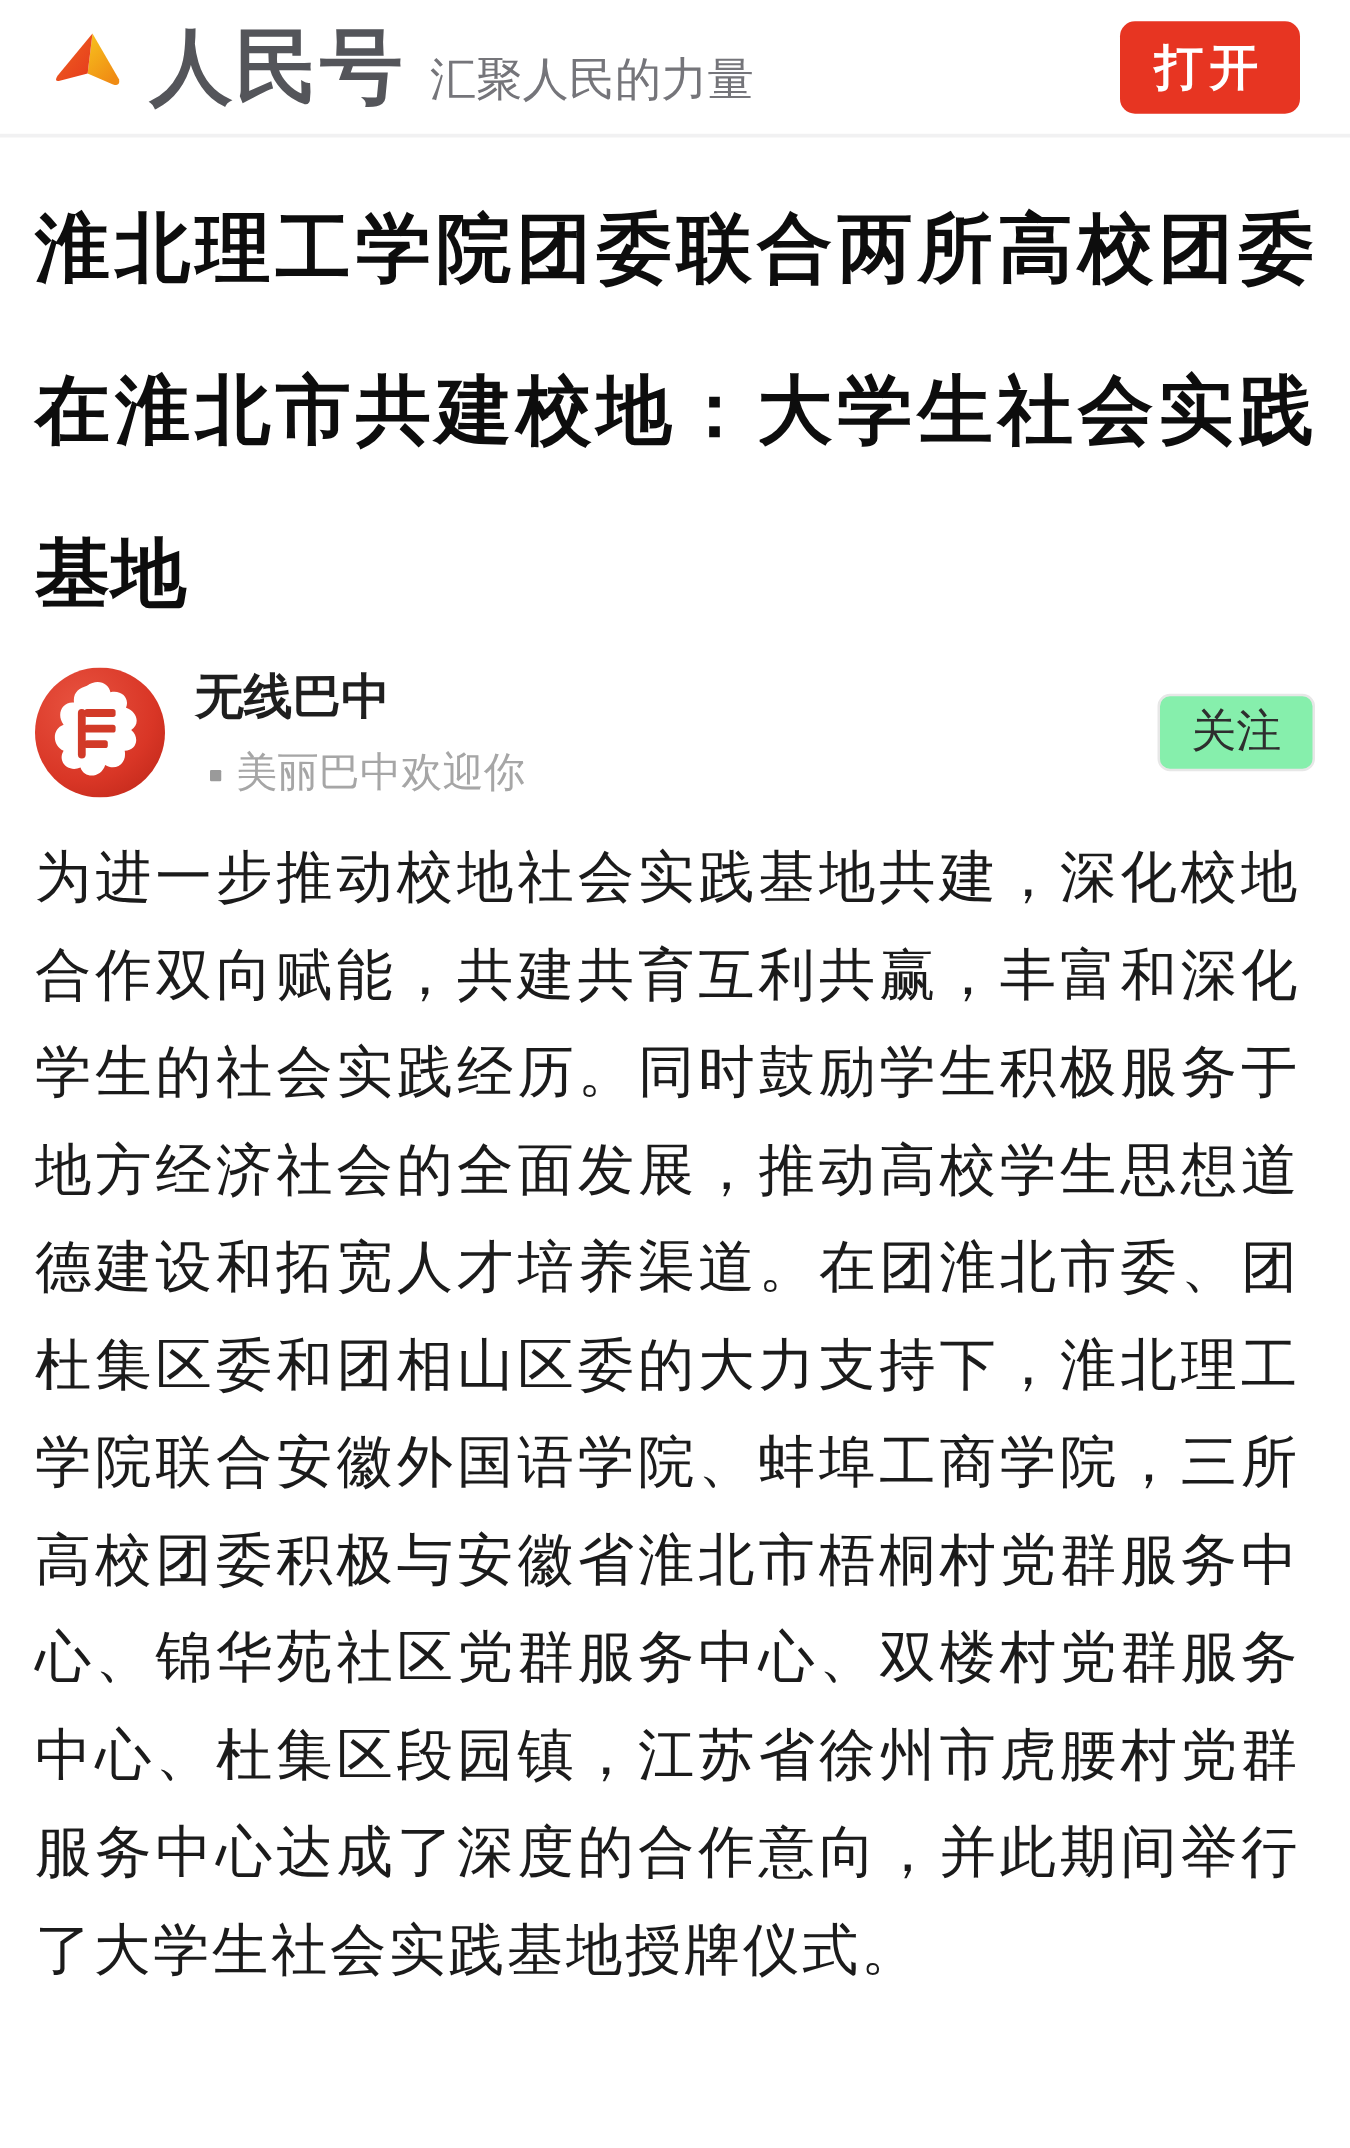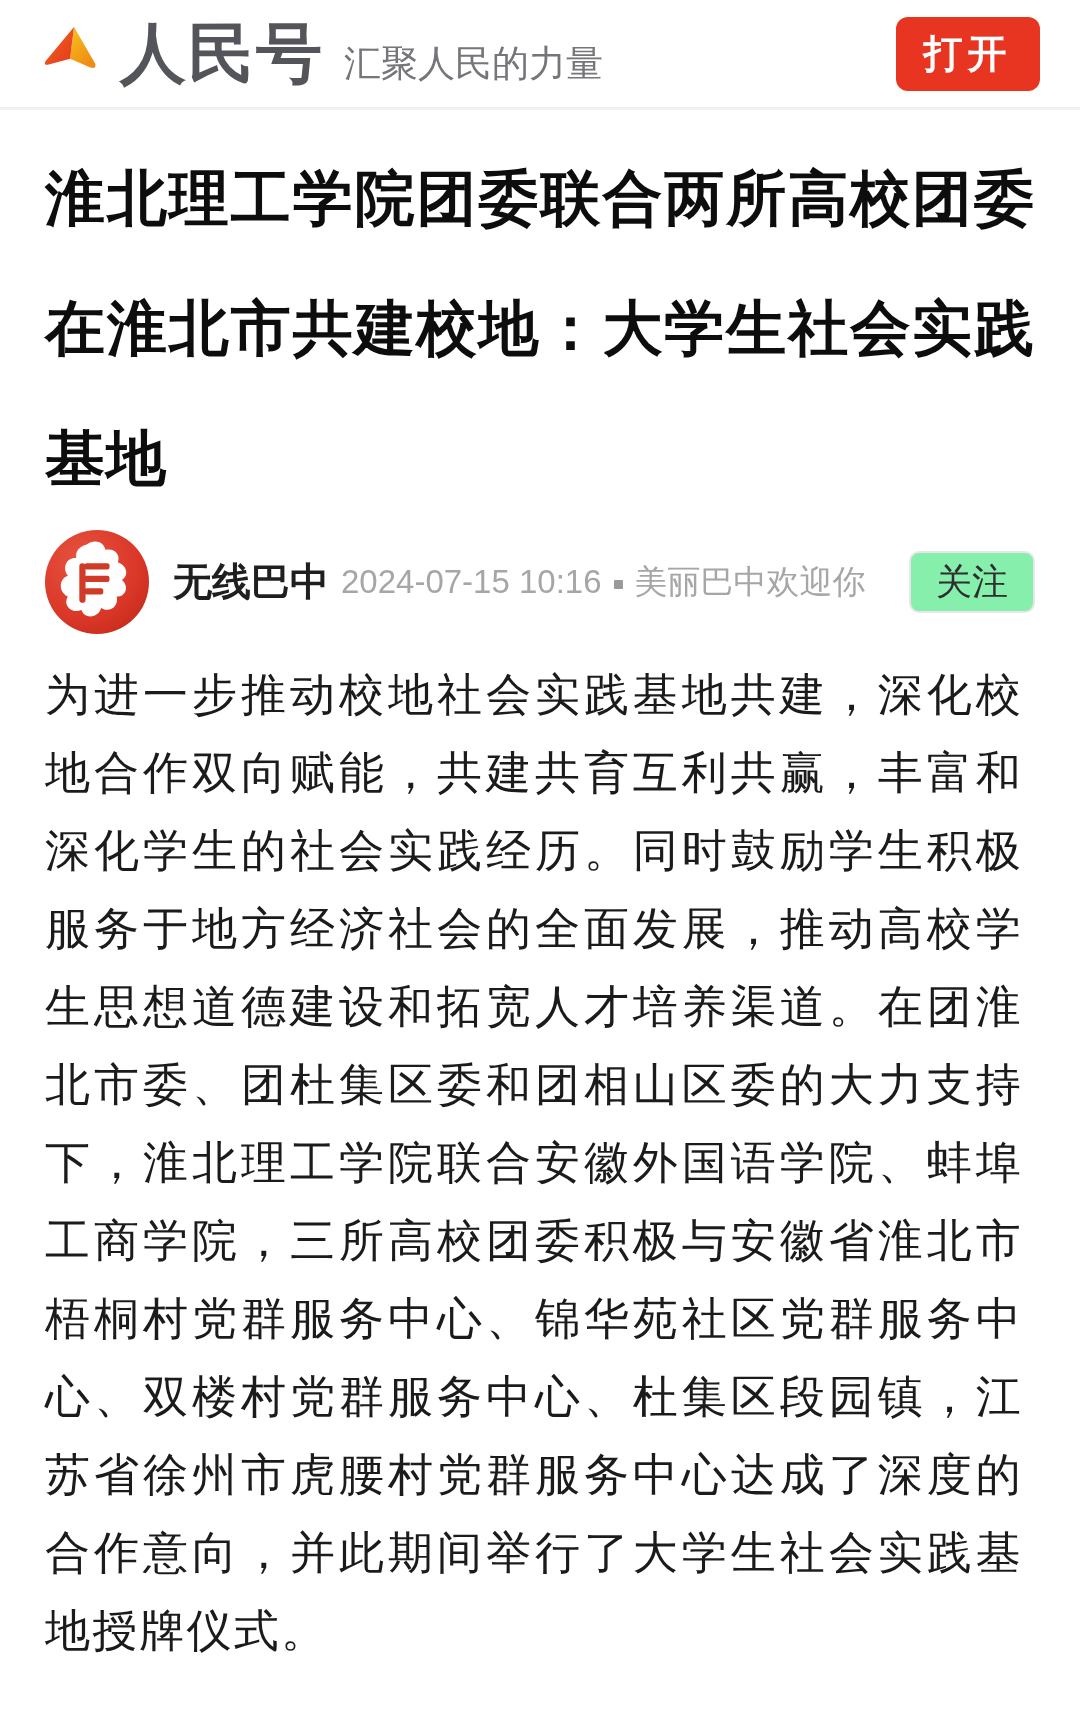--- a/index.html
+++ b/index.html
@@ -27,31 +27,31 @@
   .open-btn {
     margin-left:auto; width:144px; height:74px;
     background:var(--accent-red,#e73522); color:#ffffff;
     font-size:39px; font-weight:700; letter-spacing:5px;
     border:none; border-radius:12px;
     display:flex; align-items:center; justify-content:center;
     cursor:pointer; padding-left:5px;
   }
 
   
-  .article { padding:0 45px; }
+  .article { padding:0 28px; }
   .article-title {
     margin:24px 0 0 0; font-size:60px; line-height:130px;
     font-weight:700; color:#0d0d0d; letter-spacing:1px;
     text-align:justify;
   }
 
   
   .author-row { margin-top:6px; display:flex; align-items:center; }
   .author-avatar { width:104px; height:104px; flex:0 0 auto; margin-right:24px; cursor:pointer; }
-  .author-info { display:flex; flex-direction:row; justify-content:center; gap:12px; }
+  .author-info { display:flex; flex-direction:column; justify-content:center; gap:12px; }
   .author-name { font-size:39px; font-weight:600; color:#1f1f1f; cursor:pointer; }
   .author-meta { font-size:33px; color:#a6a6a6; display:flex; align-items:center; white-space:nowrap; }
   .meta-dot {
     width:9px; height:9px; background:#9a9a9a; border-radius:1px;
     margin:4px 12px 0 12px; flex:0 0 auto;
   }
   .follow-btn {
     margin-left:auto; width:126px; height:62px; box-sizing:border-box;
     background:#86efac; border:2px solid #e7e7e7; border-radius:10px;
     color:#2e2e2e; font-size:36px;
@@ -110,21 +110,20 @@
           <path d="M40 14 C48 8 57 12 58 19 C67 17 73 24 70 31 C79 34 81 44 74 48 C81 54 78 64 69 64 C71 74 62 80 54 75 C51 85 38 86 35 77 C25 81 17 72 22 64 C13 60 13 47 22 44 C16 36 21 26 30 27 C29 19 34 16 40 14 Z" fill="#ffffff"></path>
           <rect x="38" y="32" width="24" height="6" rx="2" fill="#d23a28"></rect>
           <rect x="38" y="44" width="24" height="6" rx="2" fill="#d23a28"></rect>
           <rect x="38" y="56" width="18" height="6" rx="2" fill="#d23a28"></rect>
           <rect x="33" y="32" width="6" height="38" rx="3" fill="#d23a28"></rect>
         </svg>
       </span>
       <div class="author-info">
         <span class="author-name">无线巴中</span>
         <span class="author-meta">
-          <span>2024-07-15 10:16</span>
           <span class="meta-dot"></span>
           <span>美丽巴中欢迎你</span>
         </span>
       </div>
       <button class="follow-btn">关注</button>
     </div>
 
     <p class="article-body">为进一步推动校地社会实践基地共建，深化校地合作双向赋能，共建共育互利共赢，丰富和深化学生的社会实践经历。同时鼓励学生积极服务于地方经济社会的全面发展，推动高校学生思想道德建设和拓宽人才培养渠道。在团淮北市委、团杜集区委和团相山区委的大力支持下，淮北理工学院联合安徽外国语学院、蚌埠工商学院，三所高校团委积极与安徽省淮北市梧桐村党群服务中心、锦华苑社区党群服务中心、双楼村党群服务中心、杜集区段园镇，江苏省徐州市虎腰村党群服务中心达成了深度的合作意向，并此期间举行了大学生社会实践基地授牌仪式。</p>
 
   </div>

